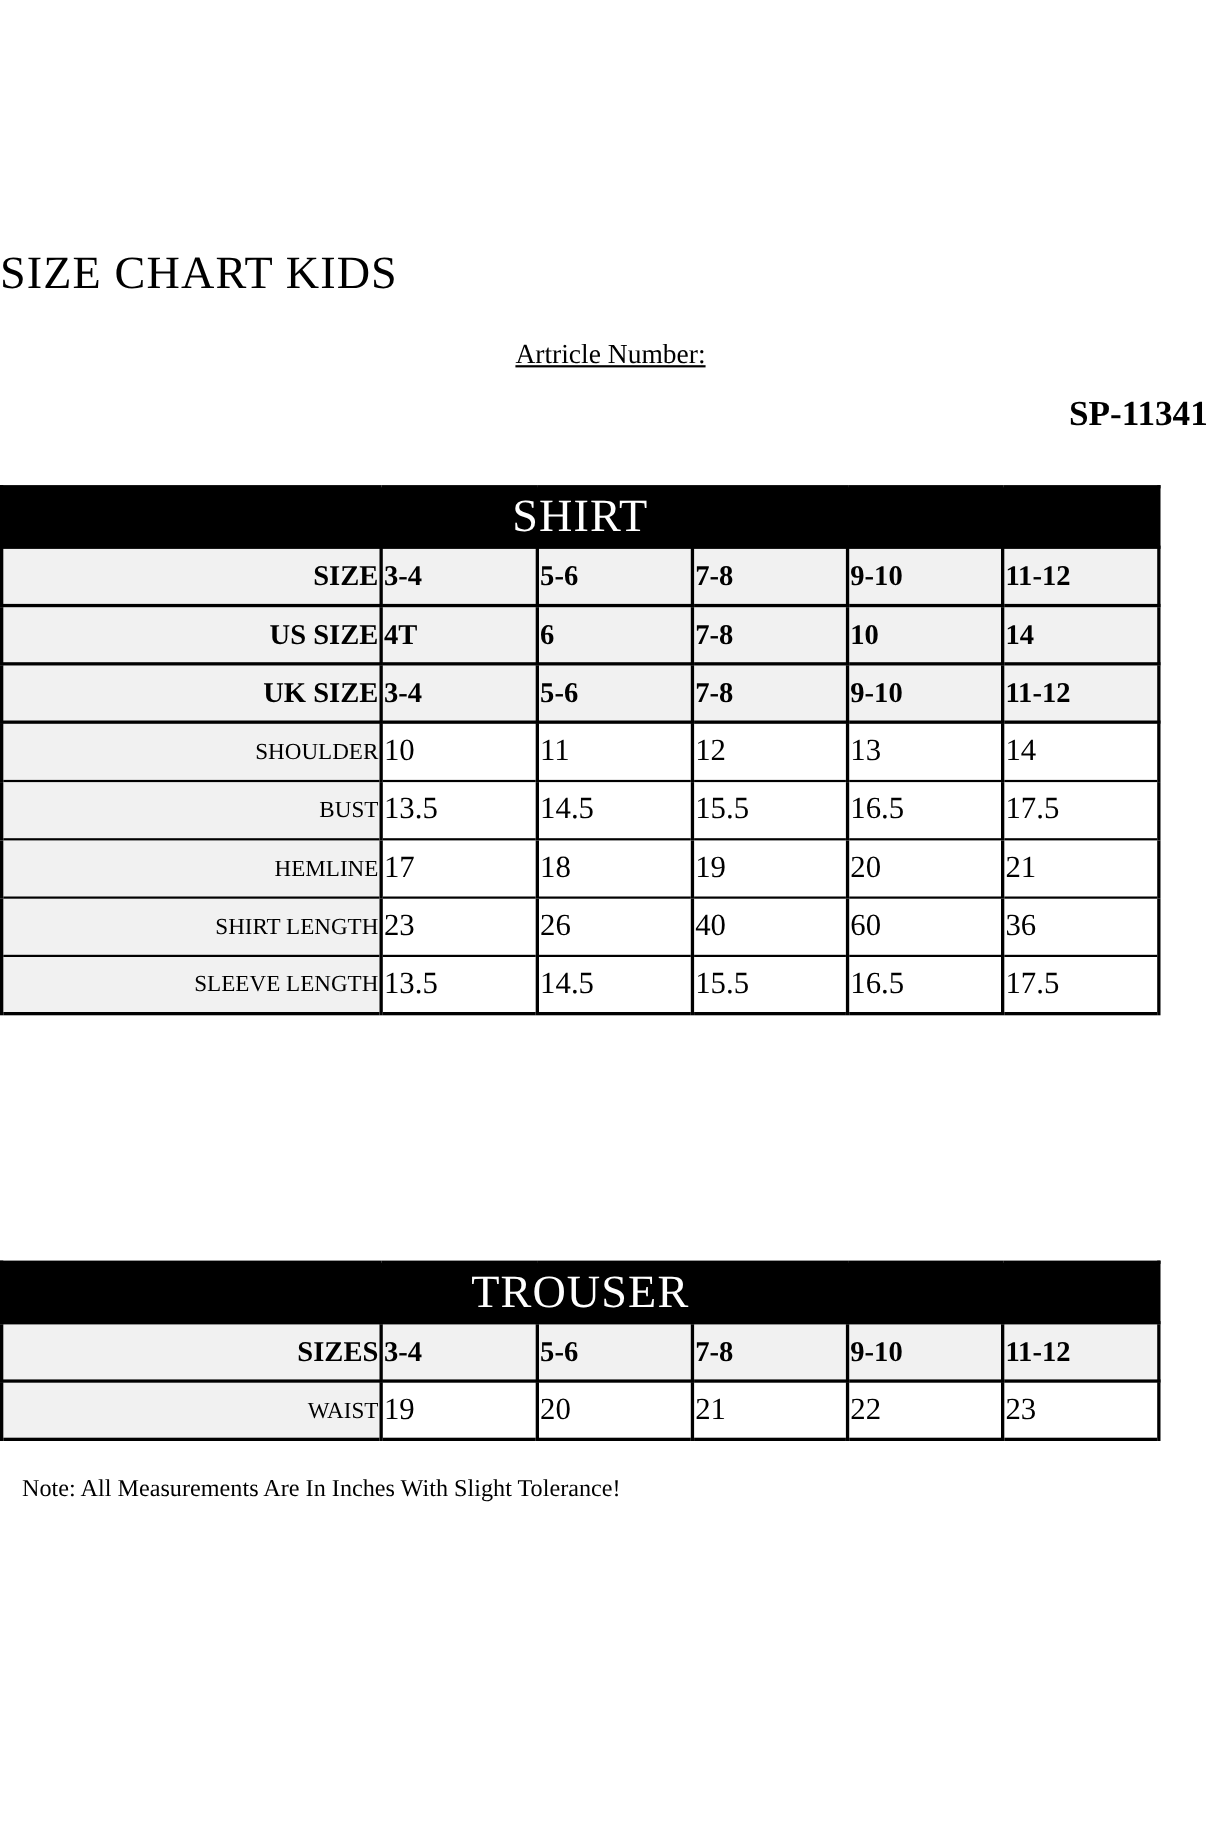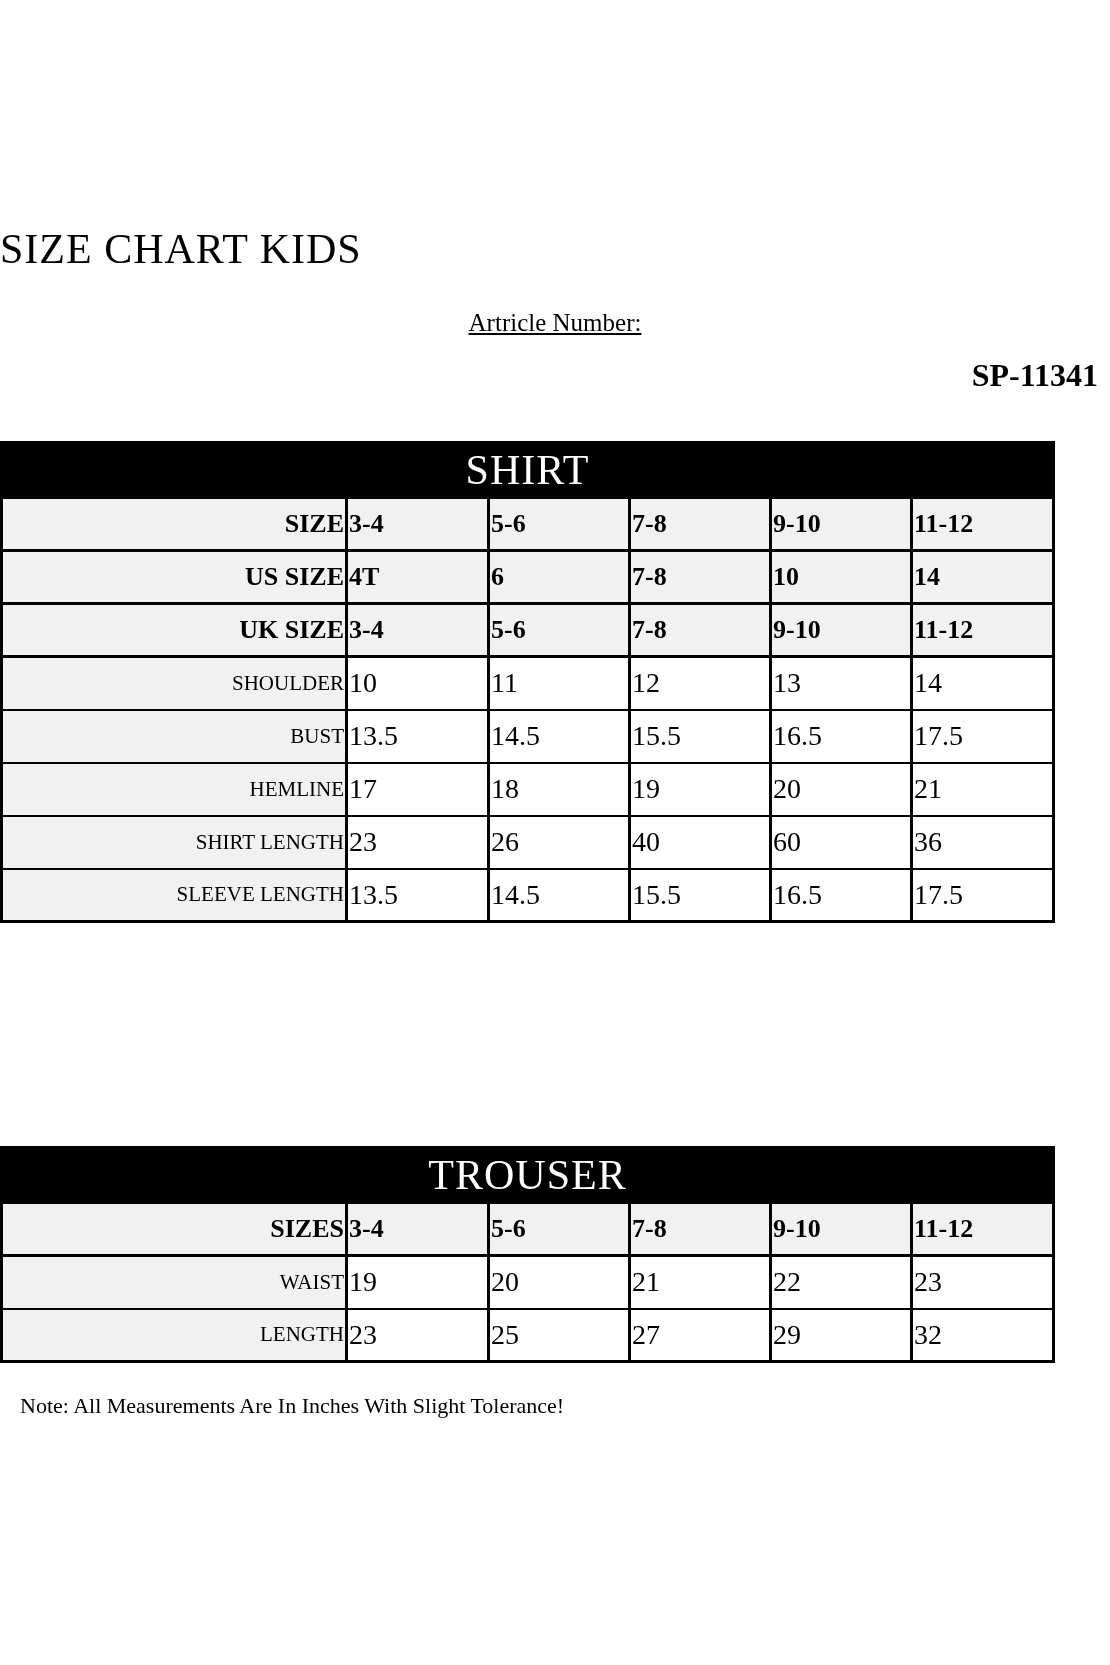--- a/index.html
+++ b/index.html
@@ -214,26 +214,18 @@
         <td class="value-cell">11-12</td>
       </tr>
       <tr class="measure-row">
         <td class="label-cell">WAIST</td>
         <td class="value-cell">19</td>
         <td class="value-cell">20</td>
         <td class="value-cell">21</td>
         <td class="value-cell">22</td>
         <td class="value-cell">23</td>
       </tr>
-      <tr class="measure-row">
-        <td class="label-cell">LENGTH</td>
-        <td class="value-cell">23</td>
-        <td class="value-cell">25</td>
-        <td class="value-cell">27</td>
-        <td class="value-cell">29</td>
-        <td class="value-cell">32</td>
-      </tr>
     </tbody>
   </table>
 
   <p class="note">Note: All Measurements Are In Inches With Slight Tolerance!</p>
 
 </div>
 
 </body></html>

